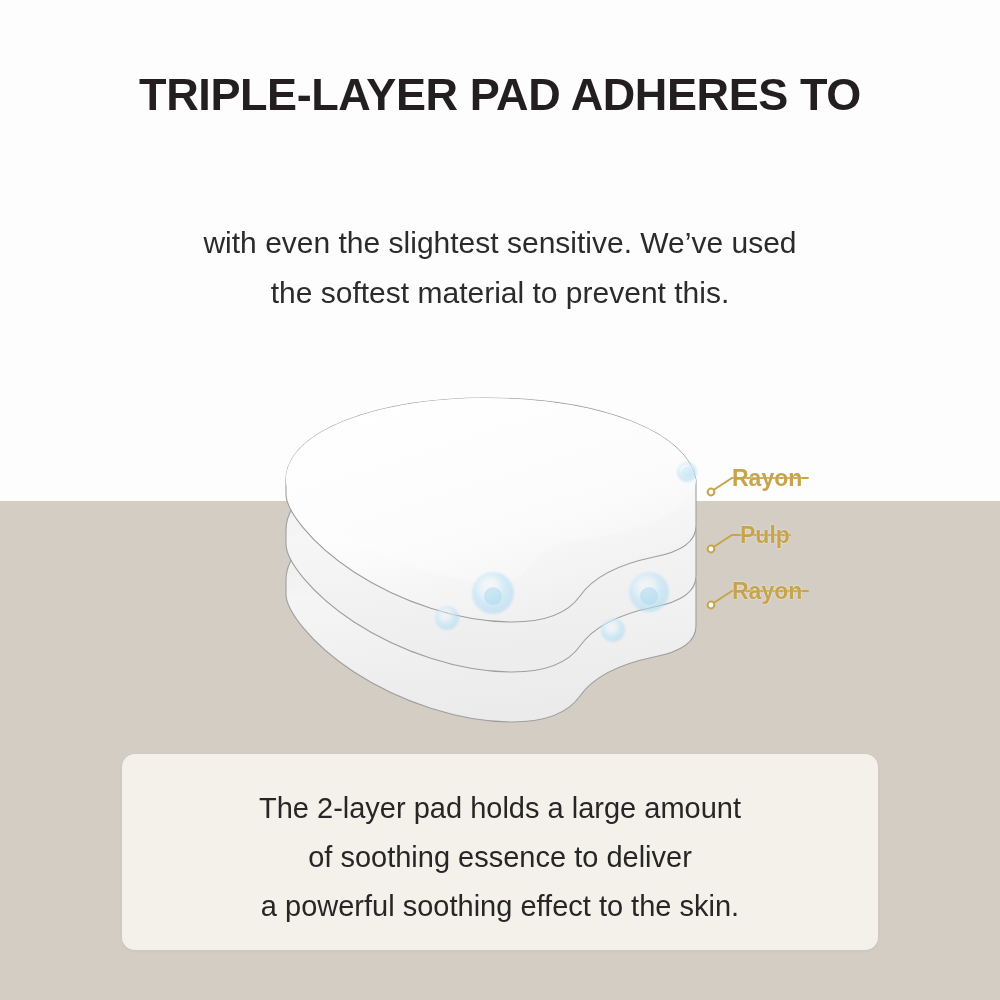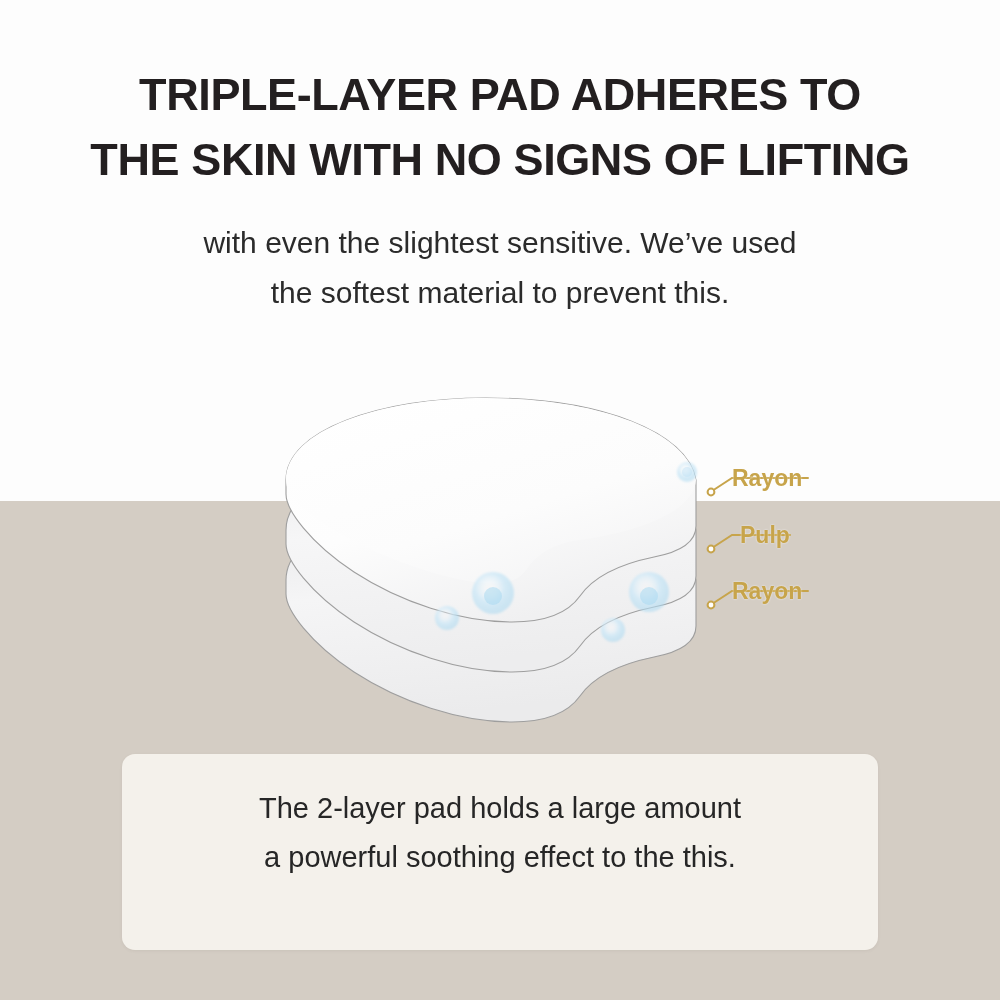--- a/index.html
+++ b/index.html
@@ -123,21 +123,20 @@
 </head>
 <body>
 
 <div id="page">
 
   <div class="band-top"></div>
   <div class="band-bottom"></div>
 
   <div class="headline">
     <span class="hl-line">TRIPLE-LAYER PAD ADHERES TO</span>
-    <span class="hl-line">THE SKIN WITH NO SIGNS OF LIFTING</span>
   </div>
 
   <div class="subcopy">
     <span class="sc-line">with even the slightest sensitive. We’ve used</span>
     <span class="sc-line">the softest material to prevent this.</span>
   </div>
 
   <div class="illustration">
     <svg width="520" height="360" viewBox="0 0 520 360" xmlns="http://www.w3.org/2000/svg">
       <defs>
@@ -249,17 +248,18 @@
       </g>
     </svg>
     <span class="callout-label cl-1">Rayon</span>
     <span class="callout-label cl-2">Pulp</span>
     <span class="callout-label cl-3">Rayon</span>
   </div>
 
   <div class="bottom-card">
     <div class="bottom-card-text">
       <span class="bc-line">The 2-layer pad holds a large amount</span>
-      <span class="bc-line">a powerful soothing effect to the this.</span>
+      <span class="bc-line">of soothing essence to deliver</span>
+      <span class="bc-line">a powerful soothing effect to the skin.</span>
     </div>
   </div>
 
 </div>
 
 </body></html>

